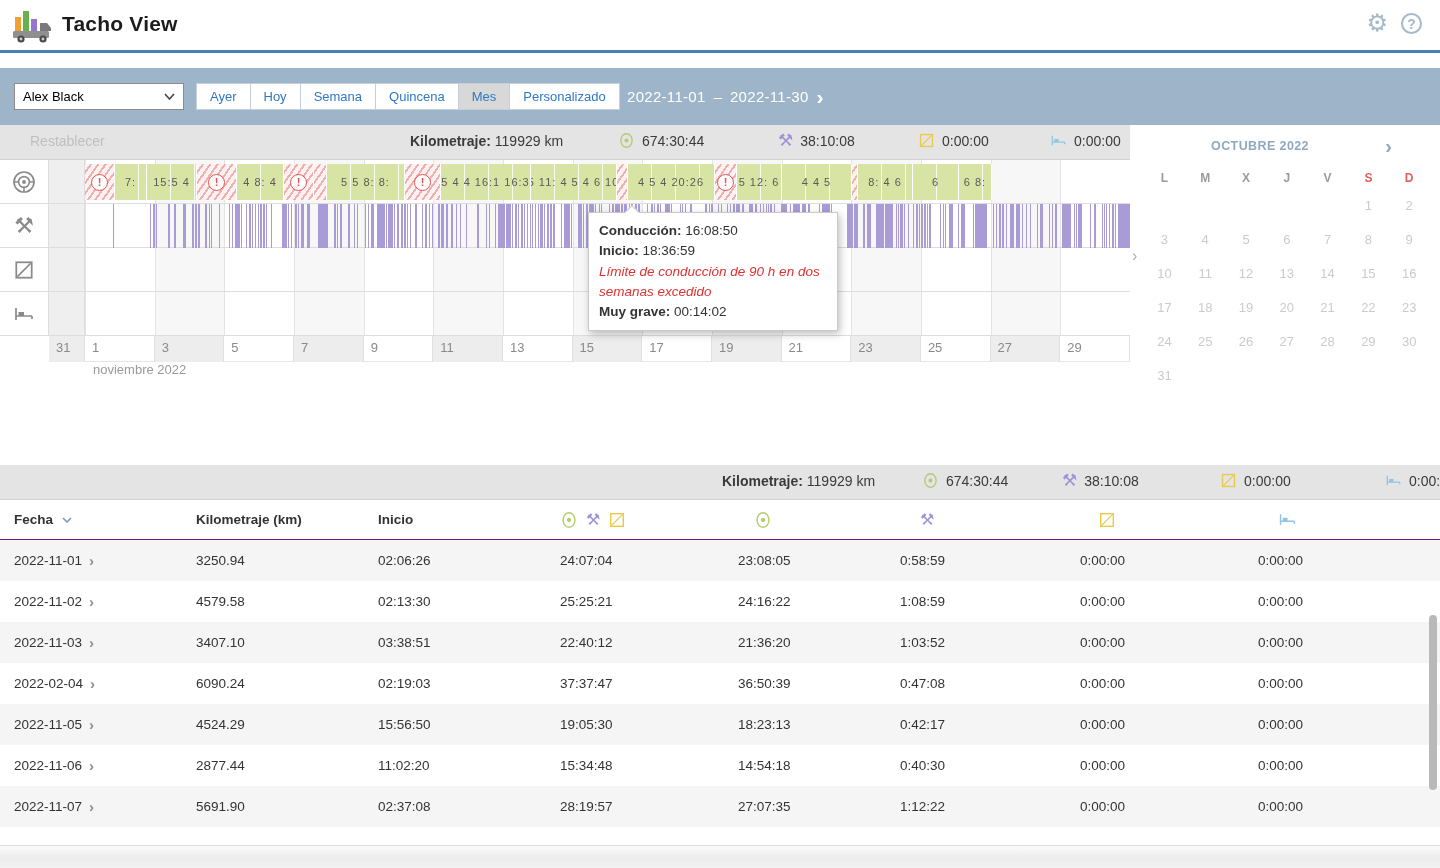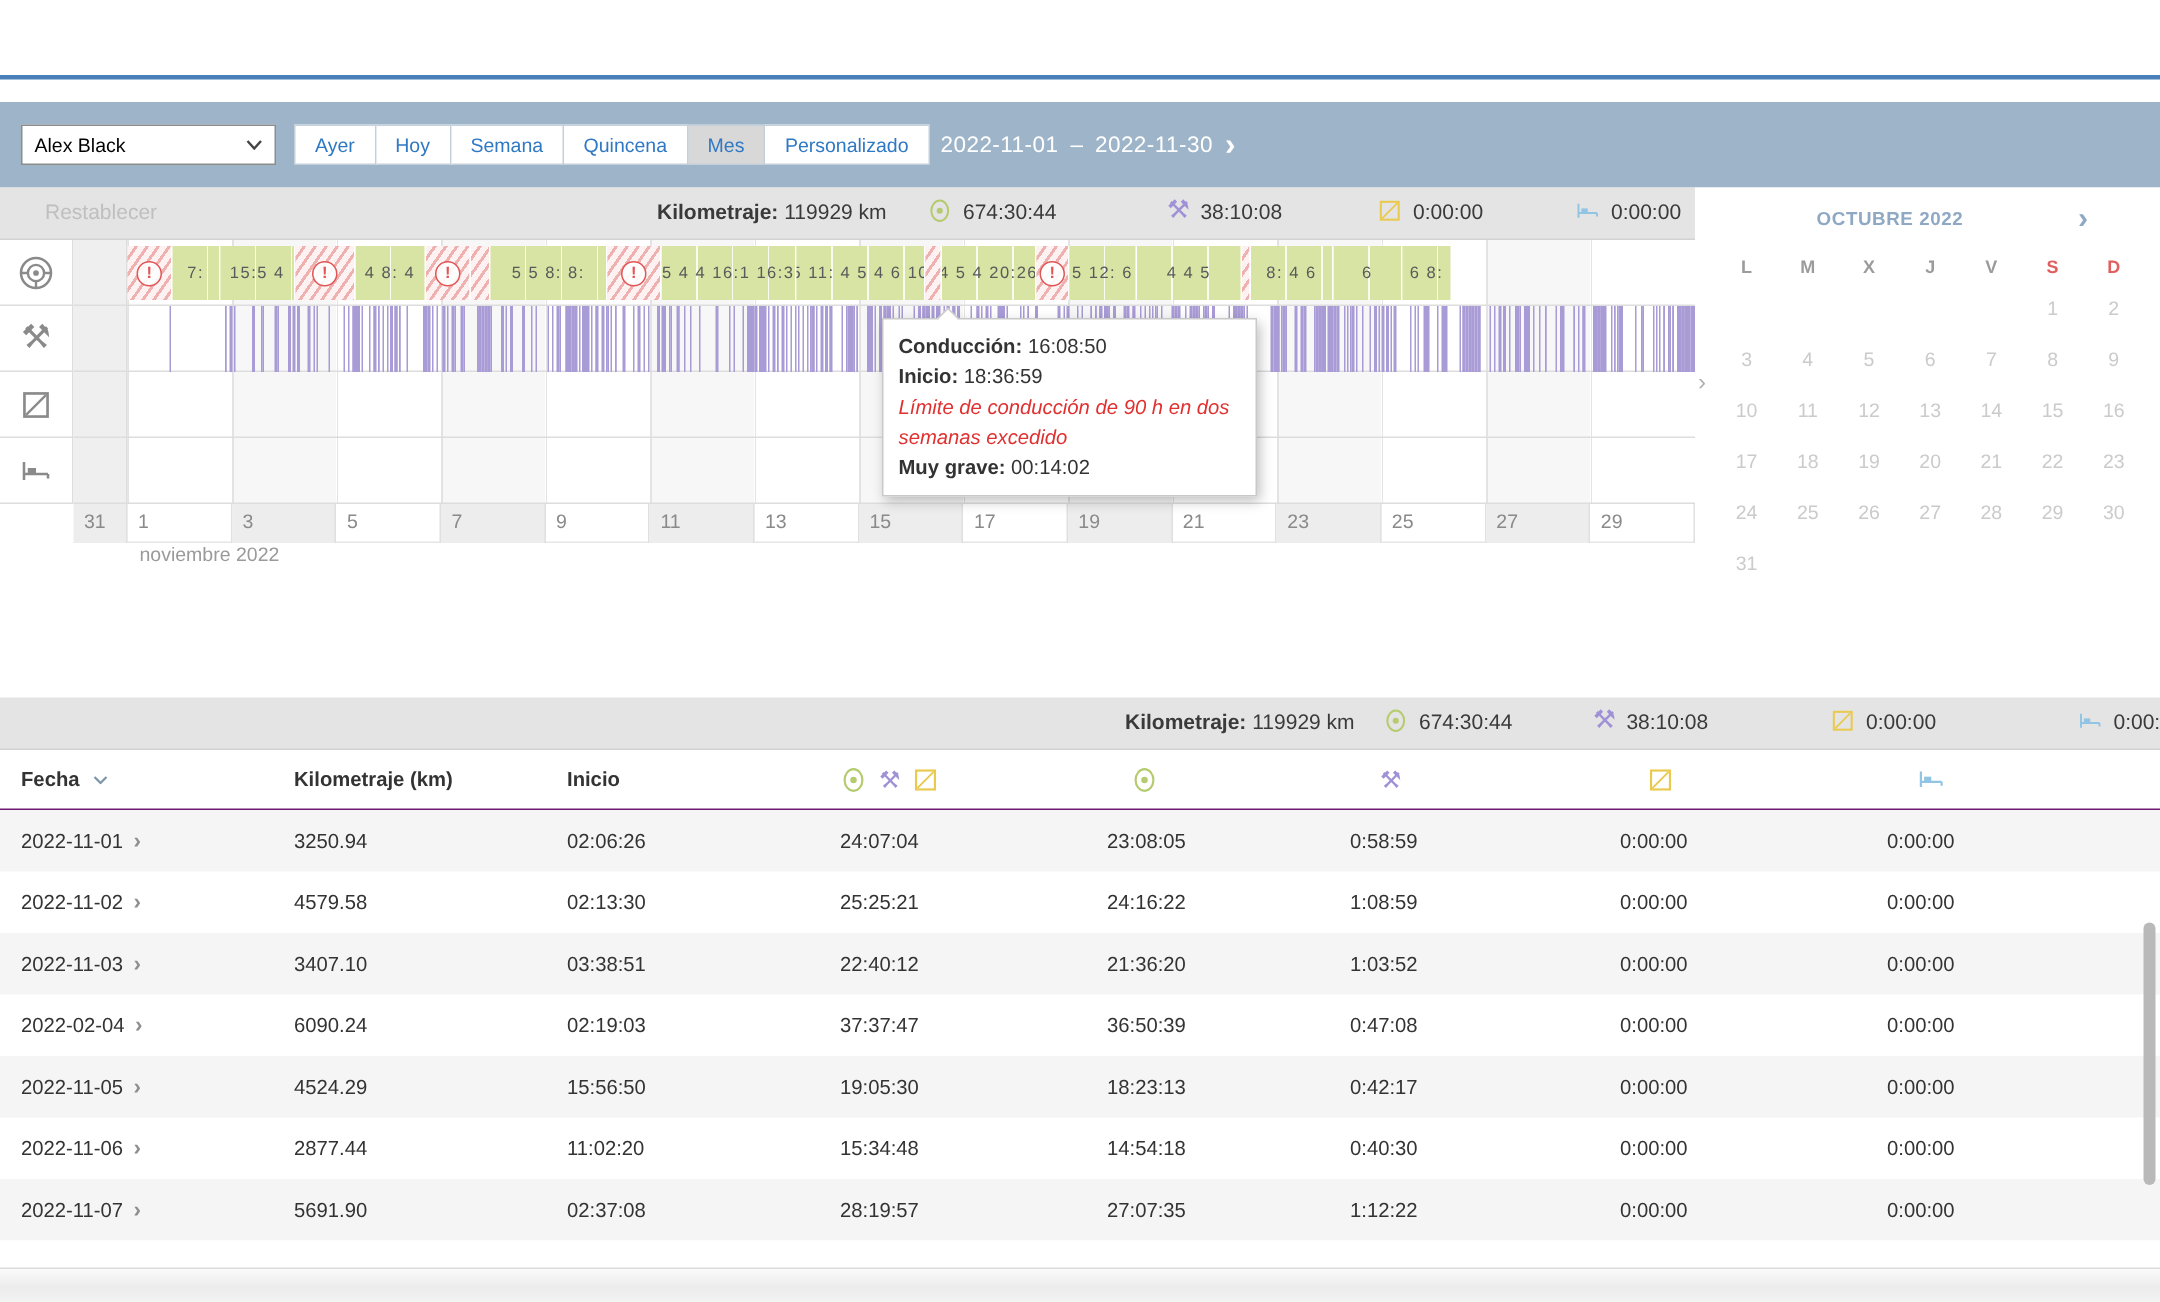--- a/index.html
+++ b/index.html
@@ -37,21 +37,21 @@
 
   .bar2 .range2 { position:absolute; left:200px; top:13px; color:#eef3f8; font-size:14px; letter-spacing:.3px; }
   .xlsbtn { position:absolute; right:56px; top:10px; width:40px; height:25px; border:1px solid #d5e0ea; color:#e6edf4; font-size:11px; display:flex; align-items:center; justify-content:center; cursor:pointer; }
   .printbtn { position:absolute; right:16px; top:8px; width:26px; height:28px; cursor:pointer; }
 
   
   .statsbar { position:absolute; height:35px; background:#e4e4e4; border-bottom:1px solid #d2d2d2; font-size:14px; color:#3a3a3a; }
   .stats1 { top:125px; left:0; width:1130px;text-align:center; }
   .stats2 { top:465px; left:0; width:1440px; }
   .reset { position:absolute; left:30px; top:8px; color:#bfbfbf; font-size:14px; cursor:default; }
-  .kmwrap { position:absolute; top:8px;margin-left:28px; }
+  .kmwrap { position:absolute; top:8px; }
   .kmwrap b { font-weight:700; }
   .statitem { position:absolute; top:7px; display:flex; align-items:center; gap:7px; }
   .statitem .sicon { display:flex; align-items:center; }
 
   
   .tl { position:absolute; top:160px; left:0; width:1131px; height:230px; background:#fff; }
   .rail { position:absolute; left:0; top:0; width:49px; }
   .railcell { width:49px; height:44px; border-bottom:1px solid #ddd; border-right:1px solid #ddd; display:flex; align-items:center; justify-content:center; }
   .grid { position:absolute; left:49px; top:0; width:1082px; height:176px; }
   .gridbg { position:absolute; left:36px; top:0; width:1045px; height:176px;
@@ -109,20 +109,38 @@
   .vscroll { position:absolute; right:3px; top:615px; width:8px; height:175px; background:#b9b9b9; border-radius:4px; }
 
   .iconspan { display:flex; align-items:center; justify-content:center; }
   .workglyph { font-family:"DejaVu Sans",sans-serif; line-height:1; }
 </style>
 </head>
 <body>
 
 <div class="page">
 
+  <div class="hdr">
+    <div class="logo">
+      <svg width="42" height="36" viewBox="0 0 42 36">
+        <rect x="3" y="9" width="6" height="15" fill="#f0a030"></rect>
+        <rect x="11" y="3" width="6" height="21" fill="#6ab04c"></rect>
+        <rect x="19" y="11" width="6" height="13" fill="#9575cd"></rect>
+        <rect x="1" y="23" width="36" height="7" rx="1.5" fill="#8f8f8f"></rect>
+        <path d="M28 15 h7 l4 5 v3 h-11 z" fill="#7a7a7a"></path>
+        <circle cx="9" cy="31" r="3.6" fill="#4a4a4a"></circle>
+          <circle cx="9" cy="31" r="1.4" fill="#cfcfcf"></circle>
+        <circle cx="31" cy="31" r="3.6" fill="#4a4a4a"></circle>
+          <circle cx="31" cy="31" r="1.4" fill="#cfcfcf"></circle>
+      </svg>
+    </div>
+    <div class="title">Tacho View</div>
+    <div class="gear">⚙</div>
+    <div class="help">?</div>
+  </div>
   <div class="blueline"></div>
 
   <div class="bluebar bar1">
     <div class="selectbox sel1">
       <span>Alex Black</span>
       <svg class="selcaret" viewBox="0 0 11 7">
           <polyline points="1,1 5.5,6 10,1" fill="none" stroke="#444" stroke-width="1.6"></polyline>
         </svg>
     </div>
     <div class="btnrow" id="rangeButtons">
@@ -244,21 +262,21 @@
             <div class="seg w" style="width: 36px;">
               <span class="bang">!</span>
             </div>
             <div class="seg g" style="width: 90px;">
               <span class="lbl">5 4 4 16:1 16:3</span>
             </div>
             <div class="seg g" style="width: 86px;">
               <span class="lbl">5 11: 4 5 4 6 10</span>
             </div>
             <div class="seg w" style="width: 11px;"></div>
-            <div class="seg g" style="width: 63px;">
+            <div class="seg g" style="width: 87px;">
               <span class="lbl">4 5 4 20:26</span>
             </div>
             <div class="seg w" style="width: 22px;">
               <span class="bang">!</span>
             </div>
             <div class="seg g" style="width: 45px;">
               <span class="lbl">5  12: 6</span>
             </div>
             <div class="seg g" style="width: 70px;">
               <span class="lbl">4 4 5</span>

